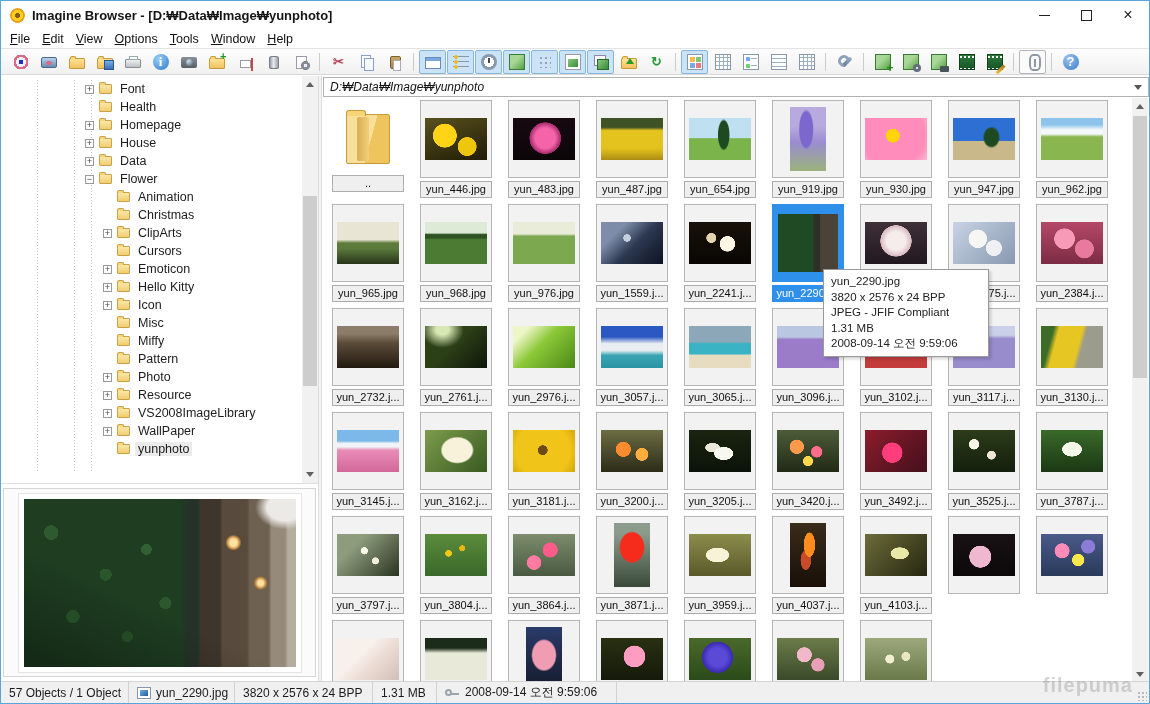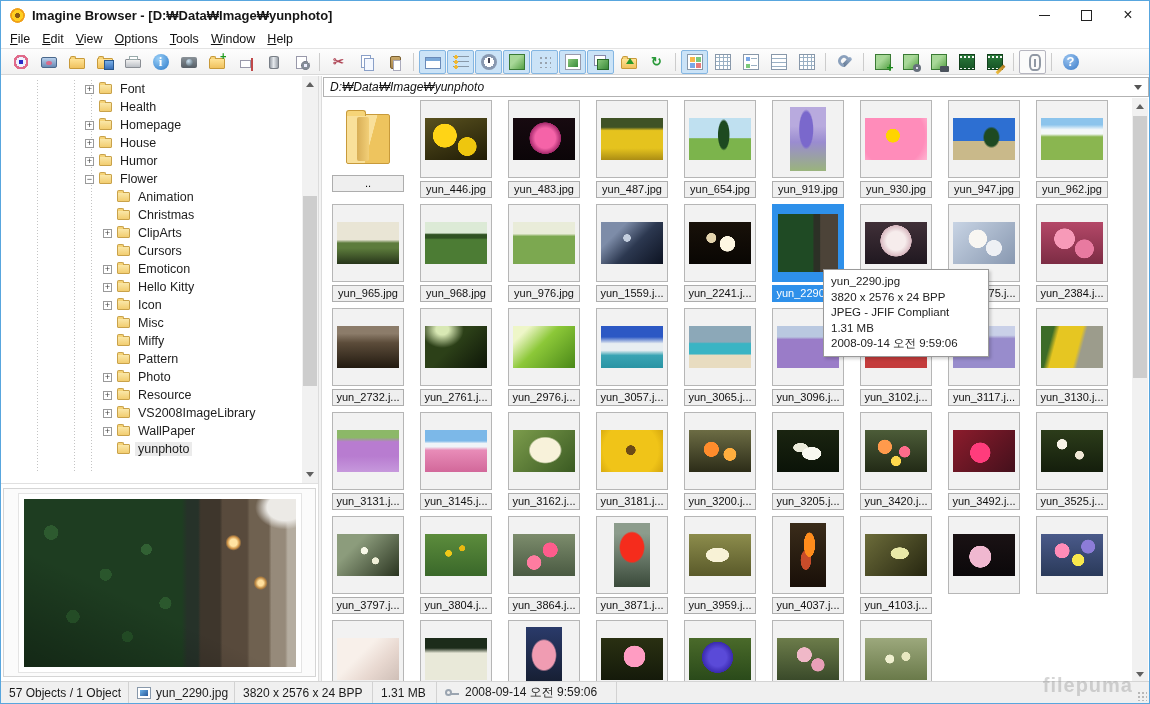--- a/index.html
+++ b/index.html
@@ -366,21 +366,21 @@
       <span class="tlabel">Homepage</span>
     </div>
     <div class="trow" style="padding-left: 84px;">
       <span class="texp">+</span>
       <span class="tfold"></span>
       <span class="tlabel">House</span>
     </div>
     <div class="trow" style="padding-left: 84px;">
       <span class="texp">+</span>
       <span class="tfold"></span>
-      <span class="tlabel">Humor</span>
+      <span class="tlabel">Data</span>
     </div>
     <div class="trow" style="padding-left: 84px;">
       <span class="texp">−</span>
       <span class="tfold"></span>
       <span class="tlabel">Flower</span>
     </div>
     <div class="trow" style="padding-left: 102px;">
       <span class="texp-spacer"></span>
       <span class="tfold"></span>
       <span class="tlabel">Animation</span>
@@ -624,26 +624,20 @@
       <div class="glabel">yun_3117.j...</div>
     </div>
     <div class="gitem">
       <div class="gthumb">
         <div class="gimg" style="background: linear-gradient(105deg, rgb(60, 108, 40) 0px, rgb(60, 108, 40) 18%, rgb(230, 198, 34) 26%, rgb(230, 198, 34) 58%, rgb(156, 156, 140) 64%, rgb(156, 156, 140) 100%);"></div>
       </div>
       <div class="glabel">yun_3130.j...</div>
     </div>
     <div class="gitem">
       <div class="gthumb">
-        <div class="gimg" style="background: linear-gradient(rgb(140, 184, 104) 0px, rgb(140, 184, 104) 18%, rgb(184, 124, 208) 28%, rgb(184, 124, 208) 62%, rgb(198, 152, 220) 100%);"></div>
-      </div>
-      <div class="glabel">yun_3131.j...</div>
-    </div>
-    <div class="gitem">
-      <div class="gthumb">
         <div class="gimg" style="background: linear-gradient(rgb(124, 184, 232) 0px, rgb(124, 184, 232) 26%, rgb(240, 244, 248) 32%, rgb(240, 244, 248) 40%, rgb(232, 140, 184) 48%, rgb(210, 104, 154) 100%);"></div>
       </div>
       <div class="glabel">yun_3145.j...</div>
     </div>
     <div class="gitem">
       <div class="gthumb">
         <div class="gimg" style="background: radial-gradient(30% 36% at 52% 48%, rgb(248, 242, 218) 0px, rgb(248, 242, 218) 80%, rgba(0, 0, 0, 0) 90%), linear-gradient(135deg, rgb(124, 156, 76), rgb(58, 90, 34));"></div>
       </div>
       <div class="glabel">yun_3162.j...</div>
     </div>
@@ -675,20 +669,26 @@
       <div class="gthumb">
         <div class="gimg" style="background: radial-gradient(circle at 44% 54%, rgb(255, 60, 124) 0px, rgb(255, 60, 124) 24%, rgba(0, 0, 0, 0) 25%), linear-gradient(135deg, rgb(140, 28, 44), rgb(68, 16, 28));"></div>
       </div>
       <div class="glabel">yun_3492.j...</div>
     </div>
     <div class="gitem">
       <div class="gthumb">
         <div class="gimg" style="background: radial-gradient(circle at 34% 34%, rgb(248, 244, 232) 0px, rgb(248, 244, 232) 10%, rgba(0, 0, 0, 0) 11%), radial-gradient(circle at 62% 60%, rgb(240, 232, 214) 0px, rgb(240, 232, 214) 9%, rgba(0, 0, 0, 0) 10%), linear-gradient(rgb(44, 60, 26), rgb(20, 30, 12));"></div>
       </div>
       <div class="glabel">yun_3525.j...</div>
+    </div>
+    <div class="gitem">
+      <div class="gthumb">
+        <div class="gimg" style="background: radial-gradient(at 50% 46%, rgb(245, 248, 232) 0px, rgb(245, 248, 232) 22%, rgba(0, 0, 0, 0) 23%), linear-gradient(rgb(58, 106, 42), rgb(28, 56, 20));"></div>
+      </div>
+      <div class="glabel">yun_3787.j...</div>
     </div>
     <div class="gitem">
       <div class="gthumb">
         <div class="gimg" style="background: radial-gradient(circle at 44% 40%, rgb(248, 248, 232) 0px, rgb(248, 248, 232) 8%, rgba(0, 0, 0, 0) 9%), radial-gradient(circle at 62% 64%, rgb(240, 240, 216) 0px, rgb(240, 240, 216) 7%, rgba(0, 0, 0, 0) 8%), linear-gradient(135deg, rgb(140, 156, 124) 0px, rgb(140, 156, 124) 28%, rgb(42, 52, 32) 100%);"></div>
       </div>
       <div class="glabel">yun_3797.j...</div>
     </div>
     <div class="gitem">
       <div class="gthumb">
         <div class="gimg" style="background: radial-gradient(circle at 38% 46%, rgb(240, 200, 24) 0px, rgb(240, 200, 24) 7%, rgba(0, 0, 0, 0) 8%), radial-gradient(circle at 60% 34%, rgb(232, 184, 16) 0px, rgb(232, 184, 16) 6%, rgba(0, 0, 0, 0) 7%), linear-gradient(rgb(92, 140, 60), rgb(58, 104, 42));"></div>

